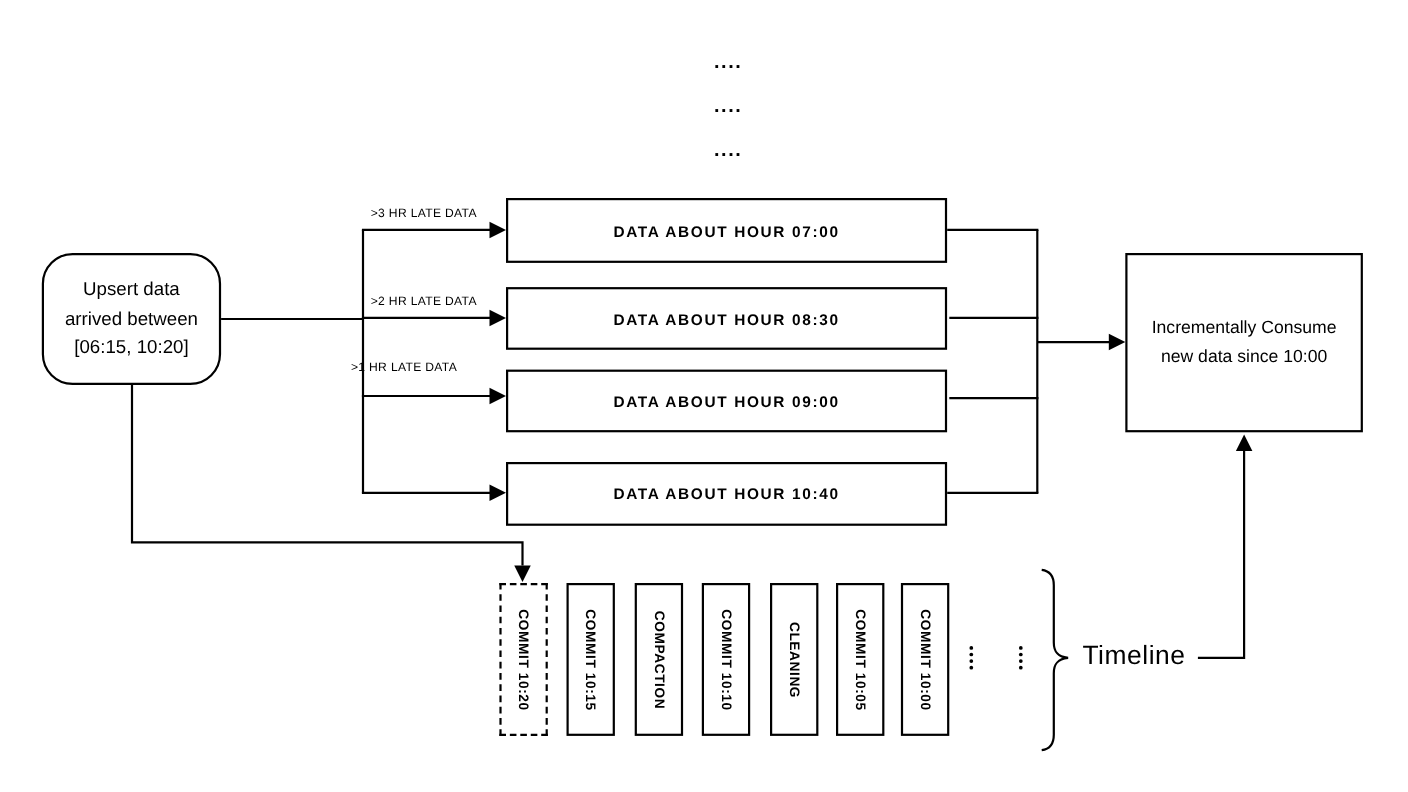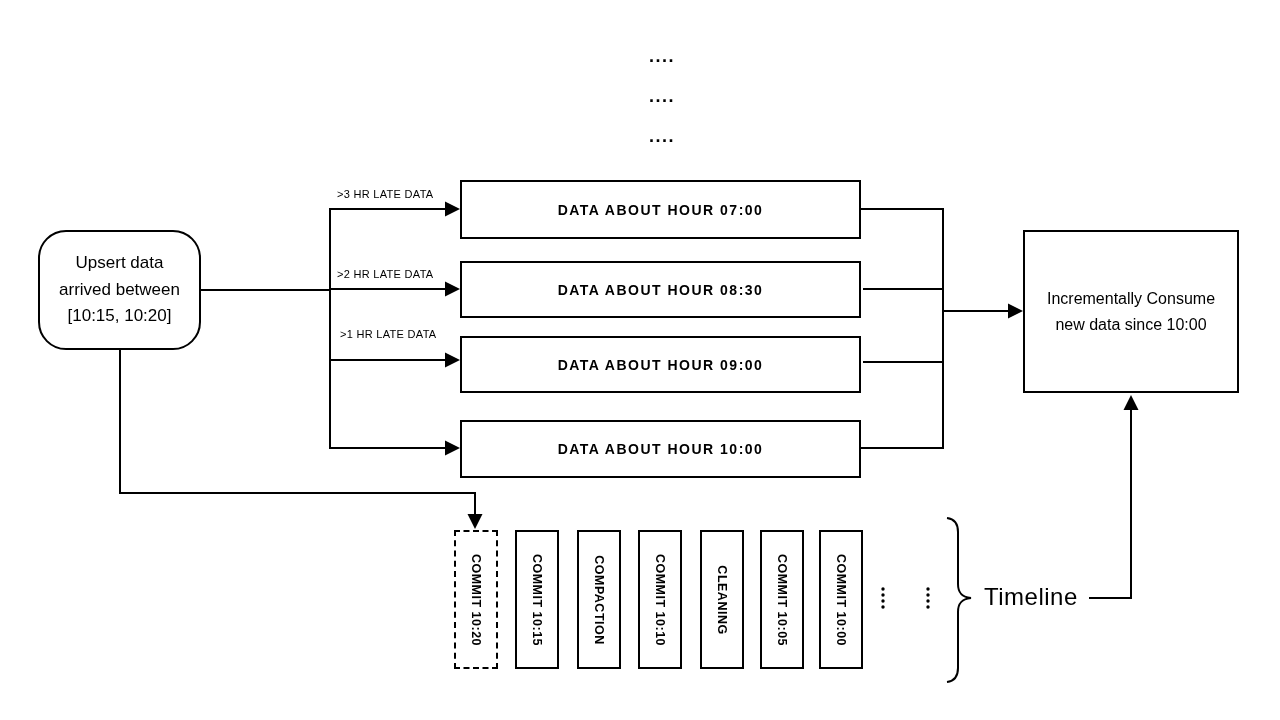--- a/index.html
+++ b/index.html
@@ -26,21 +26,21 @@
   .hour-0{top:180px;height:59px;}
   .hour-1{top:261px;height:57px;}
   .hour-2{top:336px;height:57px;}
   .hour-3{top:420px;height:58px;}
 
   .late-label{
     position:absolute;font-weight:normal;font-size:11px;letter-spacing:0.3px;white-space:nowrap;
   }
   .late-0{left:337px;top:188px;}
   .late-1{left:337px;top:268px;}
-  .late-2{left:340px;top:328px;}
+  .late-2{left:319px;top:328px;}
 
   .ellipsis-row{
     position:absolute;left:639px;width:46px;text-align:center;
     font-weight:bold;font-size:18px;letter-spacing:1.5px;
   }
   .ell-0{top:46px;} .ell-1{top:86px;} .ell-2{top:126px;}
 
   .commit-box{
     position:absolute;top:530px;width:44px;height:139px;box-sizing:border-box;
     border:2px solid #000;background:#fff;
@@ -125,31 +125,31 @@
     </g>
   </svg>
 
   <div class="ellipsis-row ell-0">....</div>
   <div class="ellipsis-row ell-1">....</div>
   <div class="ellipsis-row ell-2">....</div>
 
   <div class="box upsert-box">
     <div>Upsert data</div>
     <div>arrived between</div>
-    <div>[10:15, 10:20]</div>
+    <div>[06:15, 10:20]</div>
   </div>
 
   <div class="late-label late-0">&gt;3 HR LATE DATA</div>
   <div class="late-label late-1">&gt;2 HR LATE DATA</div>
   <div class="late-label late-2">&gt;1 HR LATE DATA</div>
 
   <div class="box hour-box hour-0">DATA ABOUT HOUR 07:00</div>
   <div class="box hour-box hour-1">DATA ABOUT HOUR 08:30</div>
   <div class="box hour-box hour-2">DATA ABOUT HOUR 09:00</div>
-  <div class="box hour-box hour-3">DATA ABOUT HOUR 10:00</div>
+  <div class="box hour-box hour-3">DATA ABOUT HOUR 10:40</div>
 
   <div class="box consume-box">
     <div>Incrementally Consume</div>
     <div>new data since 10:00</div>
   </div>
 
   <div class="commit-box dashed ci-0">
     <span class="commit-label">COMMIT 10:20</span>
   </div>
   <div class="commit-box ci-1">

